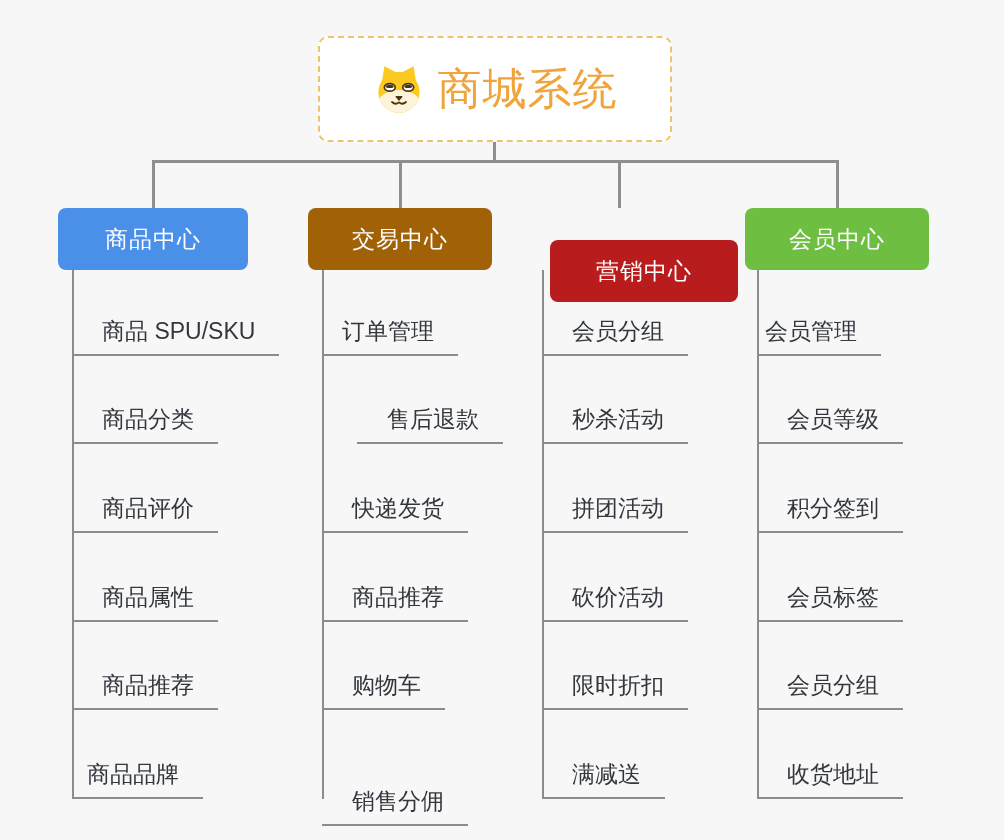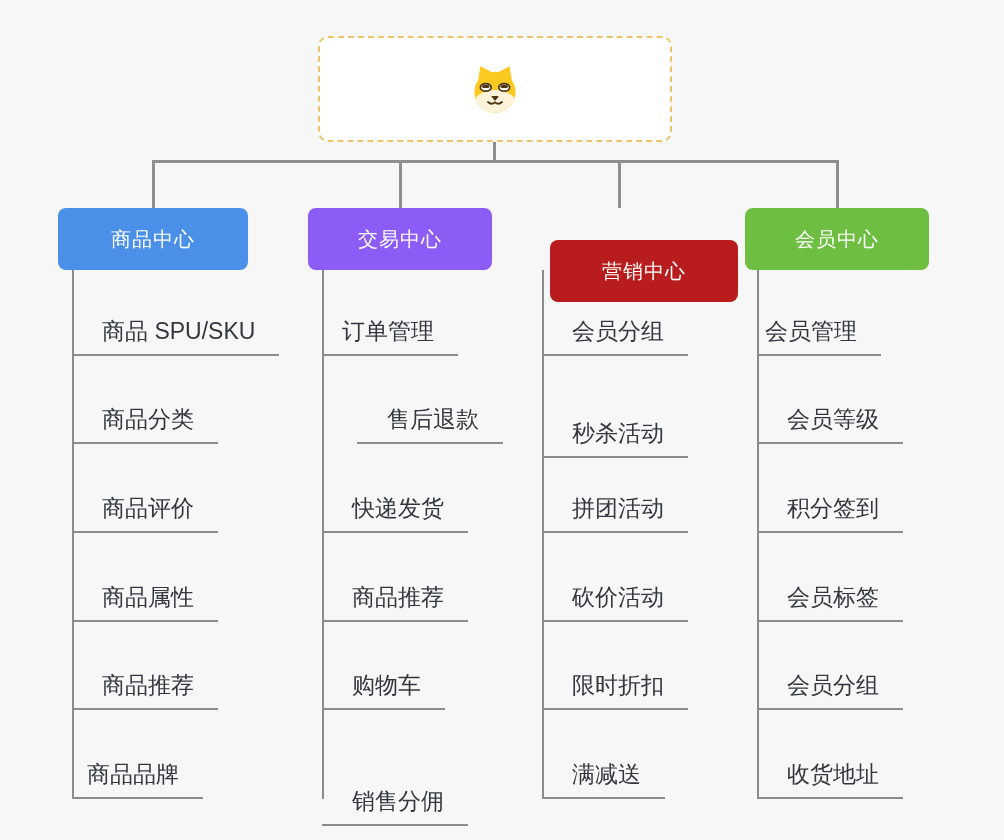--- a/index.html
+++ b/index.html
@@ -18,21 +18,21 @@
   
   .connector{position:absolute;background:#8f8f8f;}
   .root-stub{left:493px;top:142px;width:3px;height:20px;}
   .h-line{left:152px;top:160px;width:687px;height:3px;}
   .v-drop{top:162px;width:3px;height:46px;}
 
   
   .branch-box{
     position:absolute;top:208px;height:62px;border-radius:8px;
     display:flex;align-items:center;justify-content:center;
-    color:#ffffff;font-size:20px;letter-spacing:1px;cursor:default;
+    color:#ffffff;font-size:23px;letter-spacing:1px;cursor:default;
   }
 
   
   .leaf-col{position:absolute;top:270px;}
   .spine{position:absolute;left:0;top:0;width:2px;height:529px;background:#8c8c8c;}
   .leaf{
     position:absolute;left:0;white-space:nowrap;
     padding:0 24px 8px 30px;border-bottom:2px solid #8c8c8c;
     font-size:23px;line-height:30px;color:#33373d;
   }
@@ -57,54 +57,55 @@
         <g stroke="#4a3413" stroke-width="1.6" fill="#ffffff">
           <ellipse cx="15.5" cy="22.5" rx="5" ry="3.4"></ellipse>
           <ellipse cx="32.5" cy="22.5" rx="5" ry="3.4"></ellipse>
         </g>
         <ellipse cx="15.5" cy="21.6" rx="3.6" ry="1.5" fill="#4a3413"></ellipse>
         <ellipse cx="32.5" cy="21.6" rx="3.6" ry="1.5" fill="#4a3413"></ellipse>
         <path d="M21.3,31 h5.4 l-2.7,3.4 Z" fill="#4a3413" stroke="#4a3413" stroke-width="1" stroke-linejoin="round"></path>
         <path d="M17.5,36 q3.2,3 6.5,0.4 q3.3,2.6 6.5,-0.4" fill="none" stroke="#4a3413" stroke-width="1.6" stroke-linecap="round"></path>
       </svg>
     </span>
+    <span class="root-title">商城系统</span>
   </div>
 
   <div class="connector root-stub"></div>
   <div class="connector h-line"></div>
 
   <div id="branches">
       <div class="connector v-drop" style="left: 151.5px;"></div>
       <div class="branch-box" style="left: 58px; width: 190px; background: rgb(74, 144, 232);">商品中心</div>
       <div class="leaf-col" style="left: 72px;">
         <div class="spine"></div>
         <div class="leaf" style="top: 46px;">商品 SPU/SKU</div>
         <div class="leaf" style="top: 134px;">商品分类</div>
         <div class="leaf" style="top: 223px;">商品评价</div>
         <div class="leaf" style="top: 312px;">商品属性</div>
         <div class="leaf" style="top: 400px;">商品推荐</div>
         <div class="leaf" style="top: 489px; padding-left: 15px;">商品品牌</div>
       </div>
       <div class="connector v-drop" style="left: 398.5px;"></div>
-      <div class="branch-box" style="left: 308px; width: 184px; background: #8b5cf6;">交易中心</div>
+      <div class="branch-box" style="left: 308px; width: 184px; background: #a16207;">交易中心</div>
       <div class="leaf-col" style="left: 322px;">
         <div class="spine"></div>
         <div class="leaf" style="top: 46px; padding-left: 20px;">订单管理</div>
         <div class="leaf" style="top: 134px; margin-left: 35px;">售后退款</div>
         <div class="leaf" style="top: 223px;">快递发货</div>
         <div class="leaf" style="top: 312px;">商品推荐</div>
         <div class="leaf" style="top: 400px;">购物车</div>
         <div class="leaf" style="top: 489px; margin-top: 27px;">销售分佣</div>
       </div>
       <div class="connector v-drop" style="left: 617.5px;"></div>
       <div class="branch-box" style="left: 550px; width: 188px; background: #b91c1c; margin-top: 32px;">营销中心</div>
       <div class="leaf-col" style="left: 542px;">
         <div class="spine"></div>
         <div class="leaf" style="top: 46px;">会员分组</div>
-        <div class="leaf" style="top: 148px;">秒杀活动</div>
+        <div class="leaf" style="top: 134px;">秒杀活动</div>
         <div class="leaf" style="top: 223px;">拼团活动</div>
         <div class="leaf" style="top: 312px;">砍价活动</div>
         <div class="leaf" style="top: 400px;">限时折扣</div>
         <div class="leaf" style="top: 489px;">满减送</div>
       </div>
       <div class="connector v-drop" style="left: 835.5px;"></div>
       <div class="branch-box" style="left: 745px; width: 184px; background: rgb(110, 190, 65);">会员中心</div>
       <div class="leaf-col" style="left: 757px;">
         <div class="spine"></div>
         <div class="leaf" style="top: 46px; padding-left: 8px;">会员管理</div>

